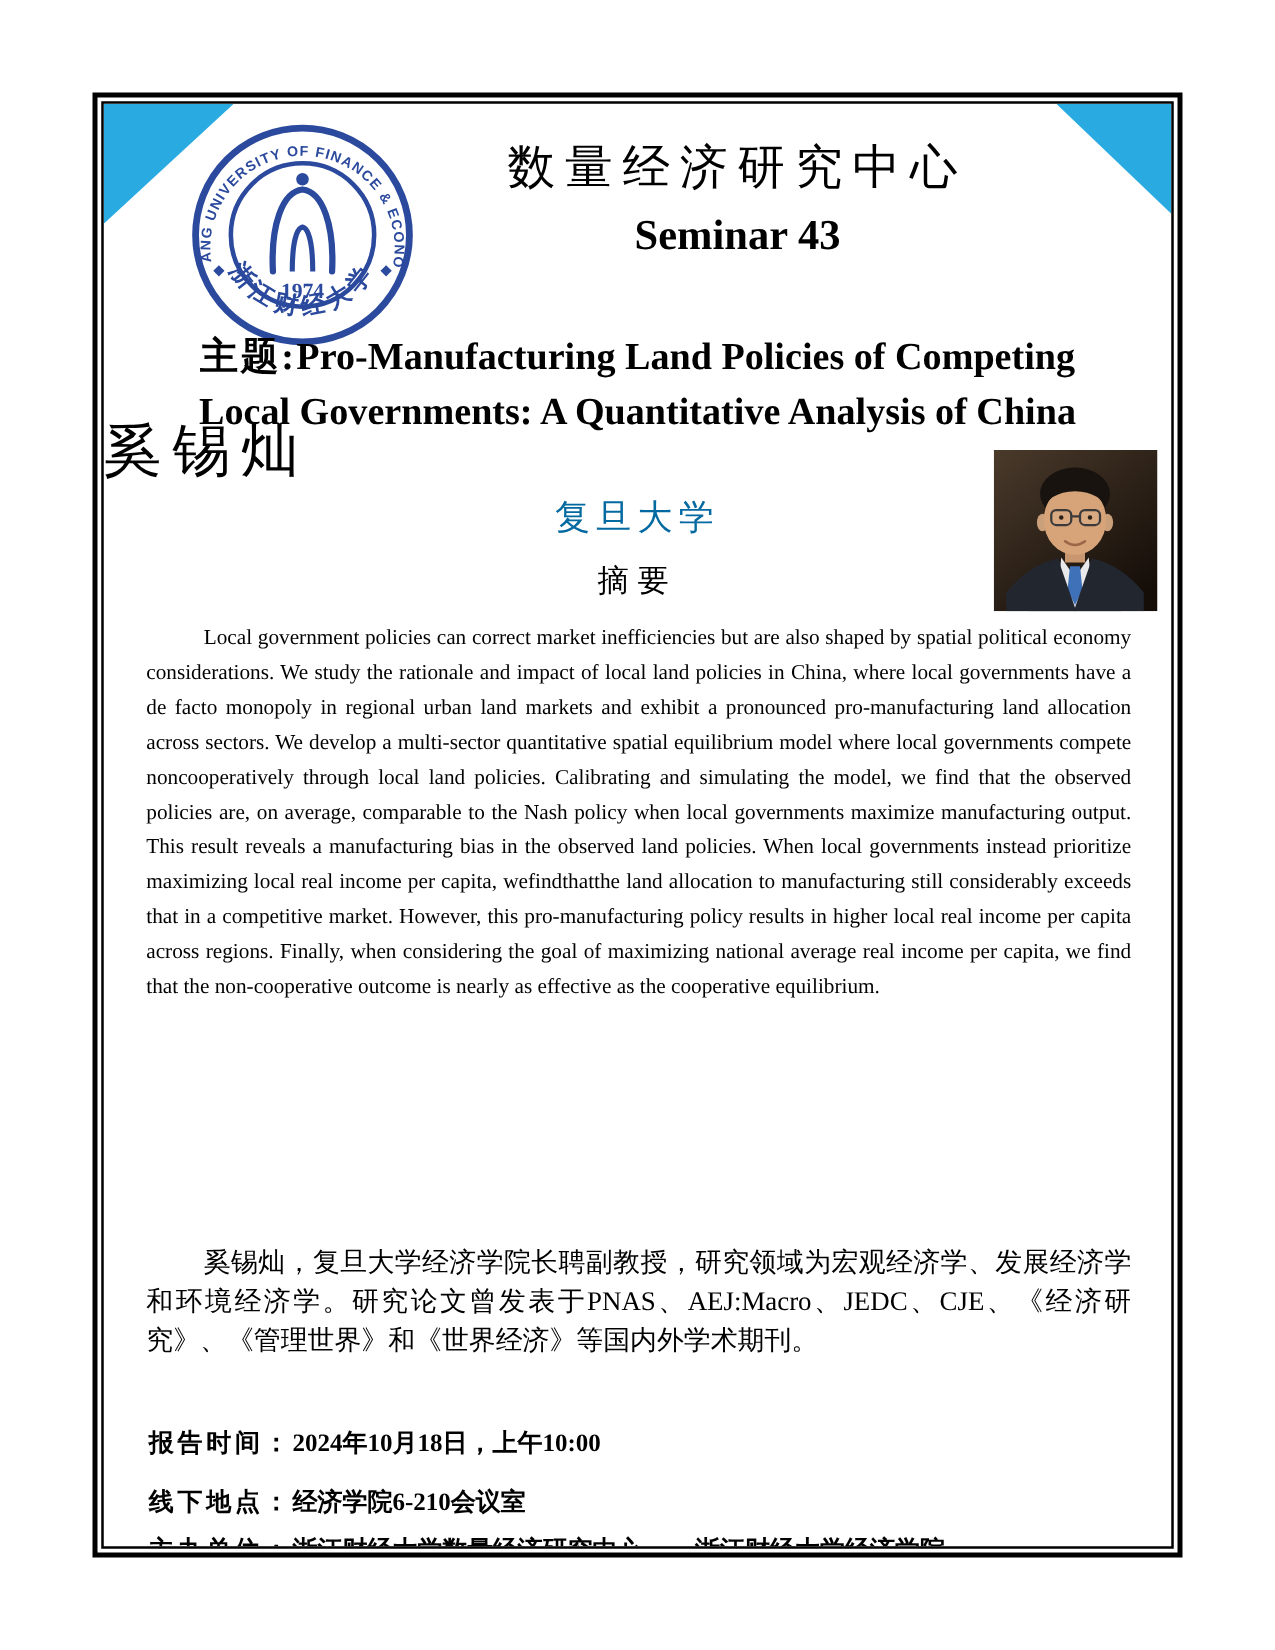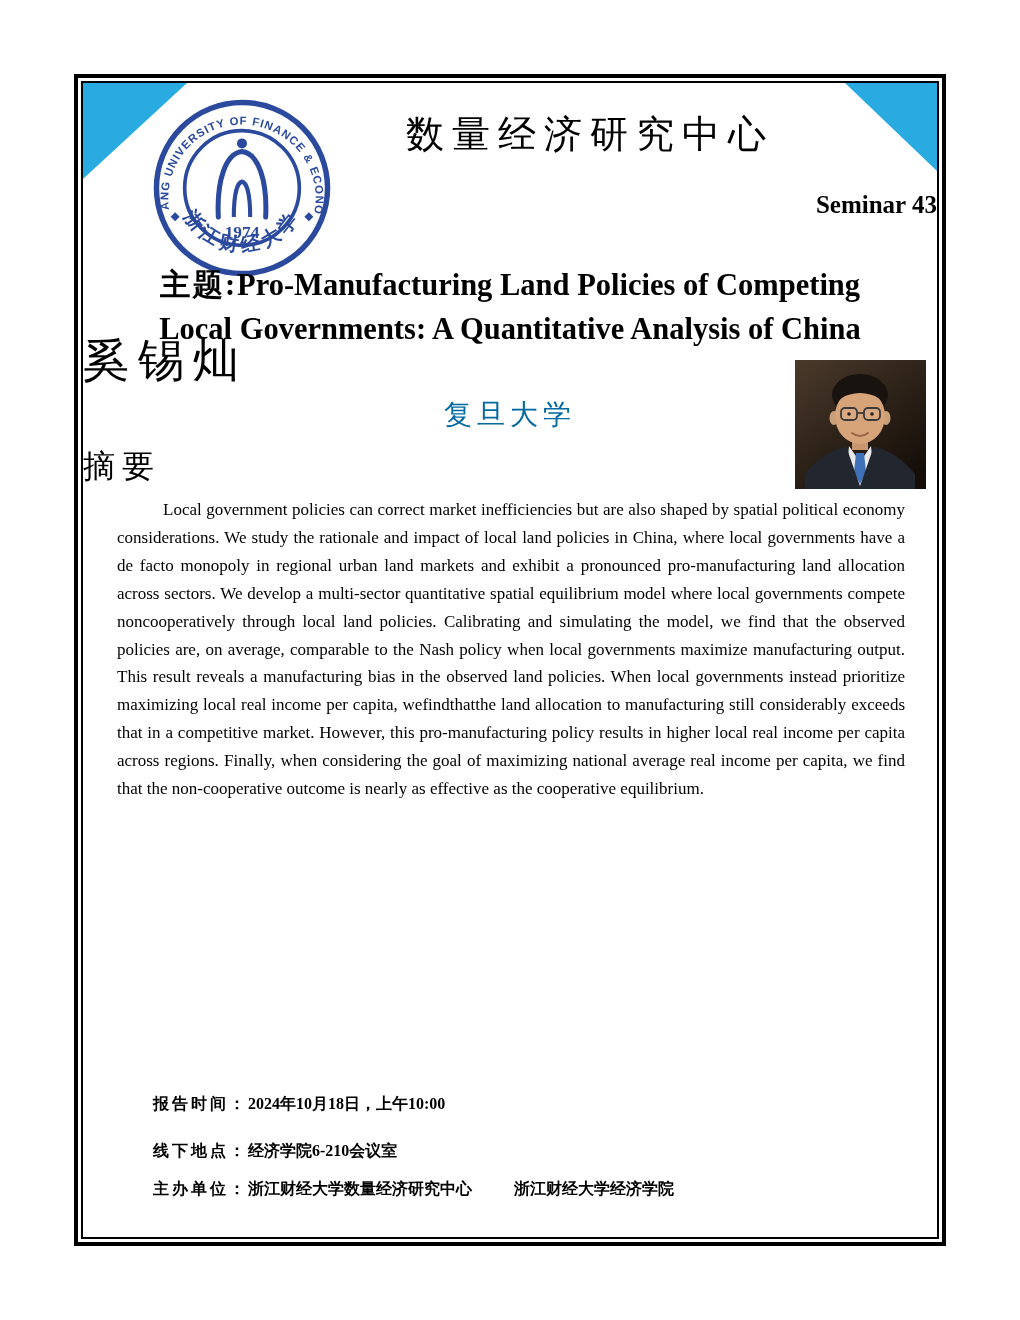--- a/index.html
+++ b/index.html
@@ -8,39 +8,39 @@
   .frame{position:absolute;left:74px;top:74px;width:872px;height:1172px;
          border:4px solid #000;padding:3px;box-sizing:border-box;}
   .frame-inner{position:relative;width:100%;height:100%;border:2px solid #000;
                box-sizing:border-box;background:#fff;overflow:hidden;}
   .tri{position:absolute;top:0;background:#29ABE2;}
   .tri-left{left:0;width:104px;height:96px;clip-path:polygon(0 0,100% 0,0 100%);}
   .tri-right{right:0;width:92px;height:88px;clip-path:polygon(0 0,100% 0,100% 100%);}
   .logo{position:absolute;left:68px;top:14px;width:182px;height:182px;}
   .header{position:absolute;left:160px;right:0;top:24px;text-align:center;}
   .org-title{font-size:38px;letter-spacing:8px;line-height:54px;}
-  .seminar-no{font-size:25px;font-weight:bold;line-height:44px;margin-top:22px;
-              font-family:"Liberation Serif","DejaVu Serif",serif;text-align:right;}
+  .seminar-no{font-size:34px;font-weight:bold;line-height:44px;margin-top:6px;
+              font-family:"Liberation Serif","DejaVu Serif",serif;}
   .topic{position:absolute;left:0;right:0;top:168px;text-align:center;
          font-size:30.5px;font-weight:bold;line-height:44px;margin-top:12px;}
   .topic .zh{letter-spacing:2px;}
   .speaker-name{position:absolute;left:0;right:0;top:250px;
                 font-size:46px;letter-spacing:9px;line-height:56px;}
   .affiliation{position:absolute;left:0;right:0;top:314px;text-align:center;
                font-size:28px;letter-spacing:5px;color:#0369a1;line-height:36px;}
   .photo{position:absolute;left:712px;top:277px;width:131px;height:129px;}
-  .abstract-heading{position:absolute;left:0;right:0;top:366px;
-                    font-size:32px;letter-spacing:7px;line-height:34px;}
+  .abstract-heading{position:absolute;left:0;right:0;top:366px;text-align:center;
+                    font-size:25px;letter-spacing:7px;line-height:34px;}
   .abstract{position:absolute;left:34px;right:32px;top:396px;
             font-size:17px;line-height:27.9px;text-align:justify;text-indent:46px;}
   .bio-heading{position:absolute;left:0;right:0;top:852px;text-align:center;
                font-size:27px;font-weight:600;letter-spacing:4px;line-height:36px;}
   .bio{position:absolute;left:34px;right:32px;top:890px;
        font-size:21.5px;line-height:31px;text-align:justify;text-indent:46px;}
-  .details{position:absolute;left:36px;right:32px;top:1006px;font-size:16px;font-weight:bold;margin-left:34px;}
+  .details{position:absolute;left:36px;right:32px;top:1057px;font-size:20px;font-weight:bold;}
   .detail-row{line-height:30px;}
   .row-time{margin-bottom:17px;}
   .row-venue{margin-bottom:8px;}
   .detail-label{letter-spacing:3px;}
   .host-gap{display:inline-block;width:42px;}
 </style>
 </head>
 <body>
 
 <div class="page">
@@ -105,20 +105,21 @@
         <path d="M 10 129 L 10 114 Q 28 92 50 87 L 65 97 L 80 87 Q 102 92 120 114 L 120 129 Z" fill="#22262f"></path>
         <path d="M 54 86 L 65 102 L 76 86 L 80 129 L 50 129 Z" fill="#e9e9ec"></path>
         <path d="M 61 93 L 69 93 L 71 112 L 65 124 L 59 112 Z" fill="#3f71b8"></path>
         <path d="M 51 86 L 66 129 L 28 129 Q 36 100 51 86 Z" fill="#22262f"></path>
         <path d="M 79 86 L 64 129 L 102 129 Q 94 100 79 86 Z" fill="#22262f"></path>
       </svg>
 
       <div class="abstract-heading">摘要</div>
       <p class="abstract">Local government policies can correct market inefficiencies but are also shaped by spatial political economy considerations. We study the rationale and impact of local land policies in China, where local governments have a de facto monopoly in regional urban land markets and exhibit a pronounced pro-manufacturing land allocation across sectors. We develop a multi-sector quantitative spatial equilibrium model where local governments compete noncooperatively through local land policies. Calibrating and simulating the model, we find that the observed policies are, on average, comparable to the Nash policy when local governments maximize manufacturing output. This result reveals a manufacturing bias in the observed land policies. When local governments instead prioritize maximizing local real income per capita, wefindthatthe land allocation to manufacturing still considerably exceeds that in a competitive market. However, this pro-manufacturing policy results in higher local real income per capita across regions. Finally, when considering the goal of maximizing national average real income per capita, we find that the non-cooperative outcome is nearly as effective as the cooperative equilibrium.</p>
 
+      <p class="bio">奚锡灿，复旦大学经济学院长聘副教授，研究领域为宏观经济学、发展经济学和环境经济学。研究论文曾发表于PNAS、AEJ:Macro、JEDC、CJE、《经济研究》、《管理世界》和《世界经济》等国内外学术期刊。</p>
 
       <div class="details">
         <div class="detail-row row-time">
           <span class="detail-label">报告时间：</span><span>2024年10月18日，上午10:00</span>
         </div>
         <div class="detail-row row-venue">
           <span class="detail-label">线下地点：</span><span>经济学院6-210会议室</span>
         </div>
         <div class="detail-row">
           <span class="detail-label">主办单位：</span><span>浙江财经大学数量经济研究中心</span><span class="host-gap"></span><span>浙江财经大学经济学院</span>

